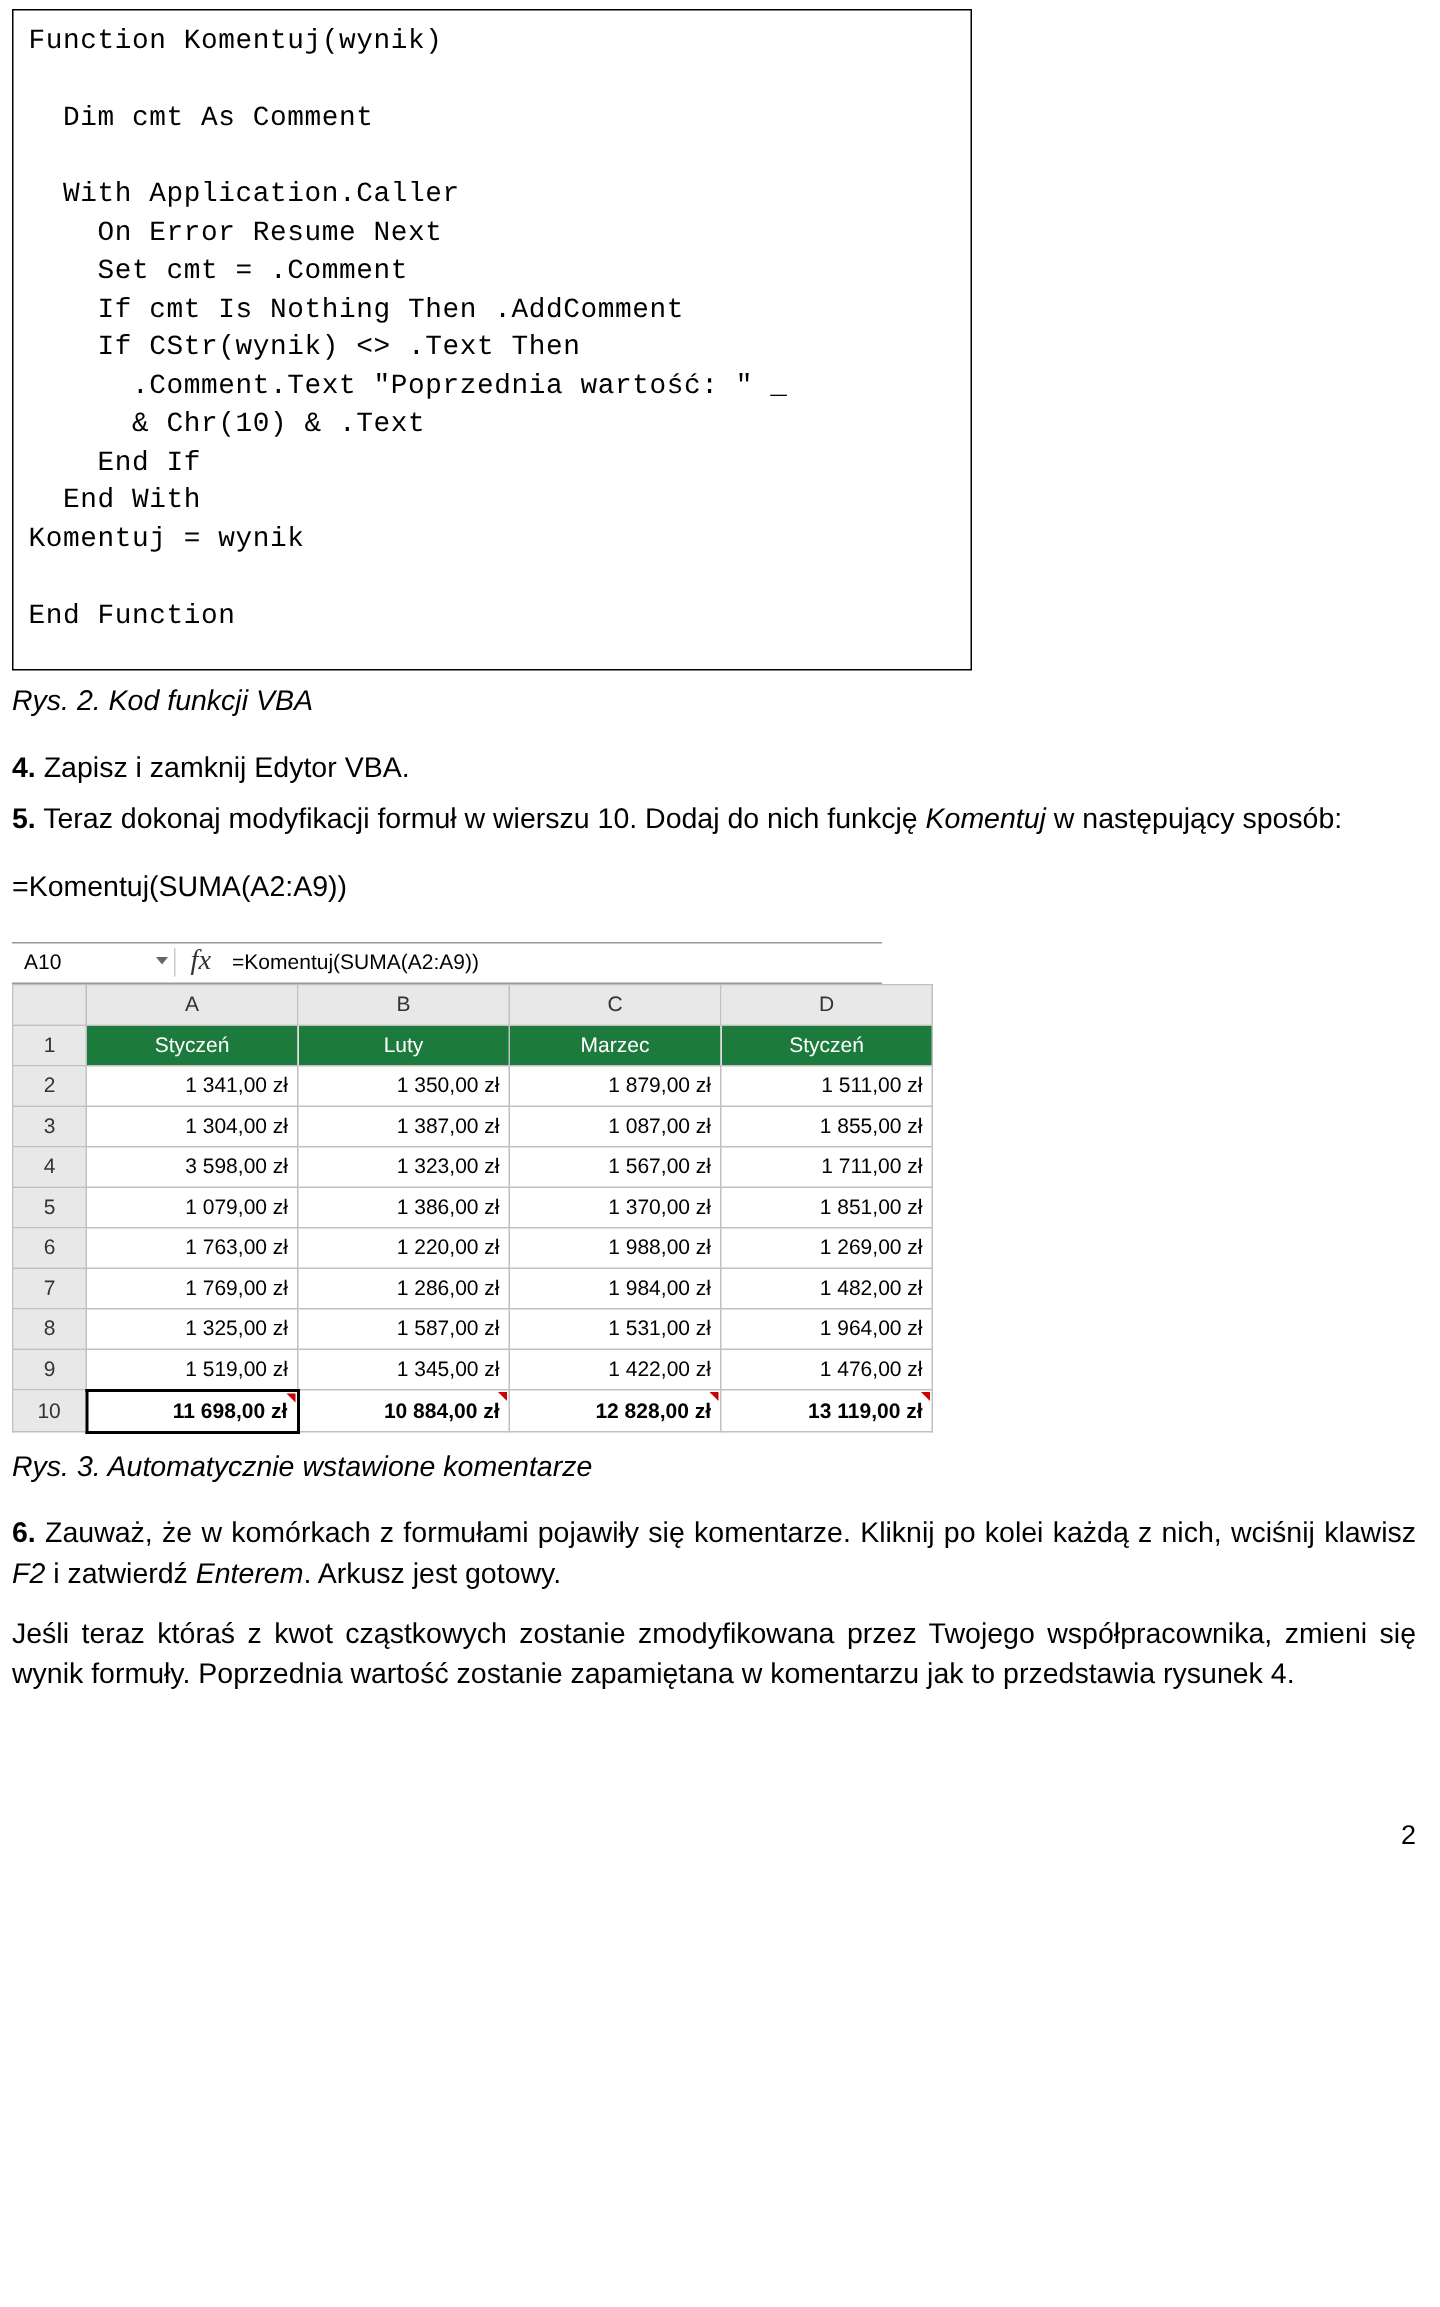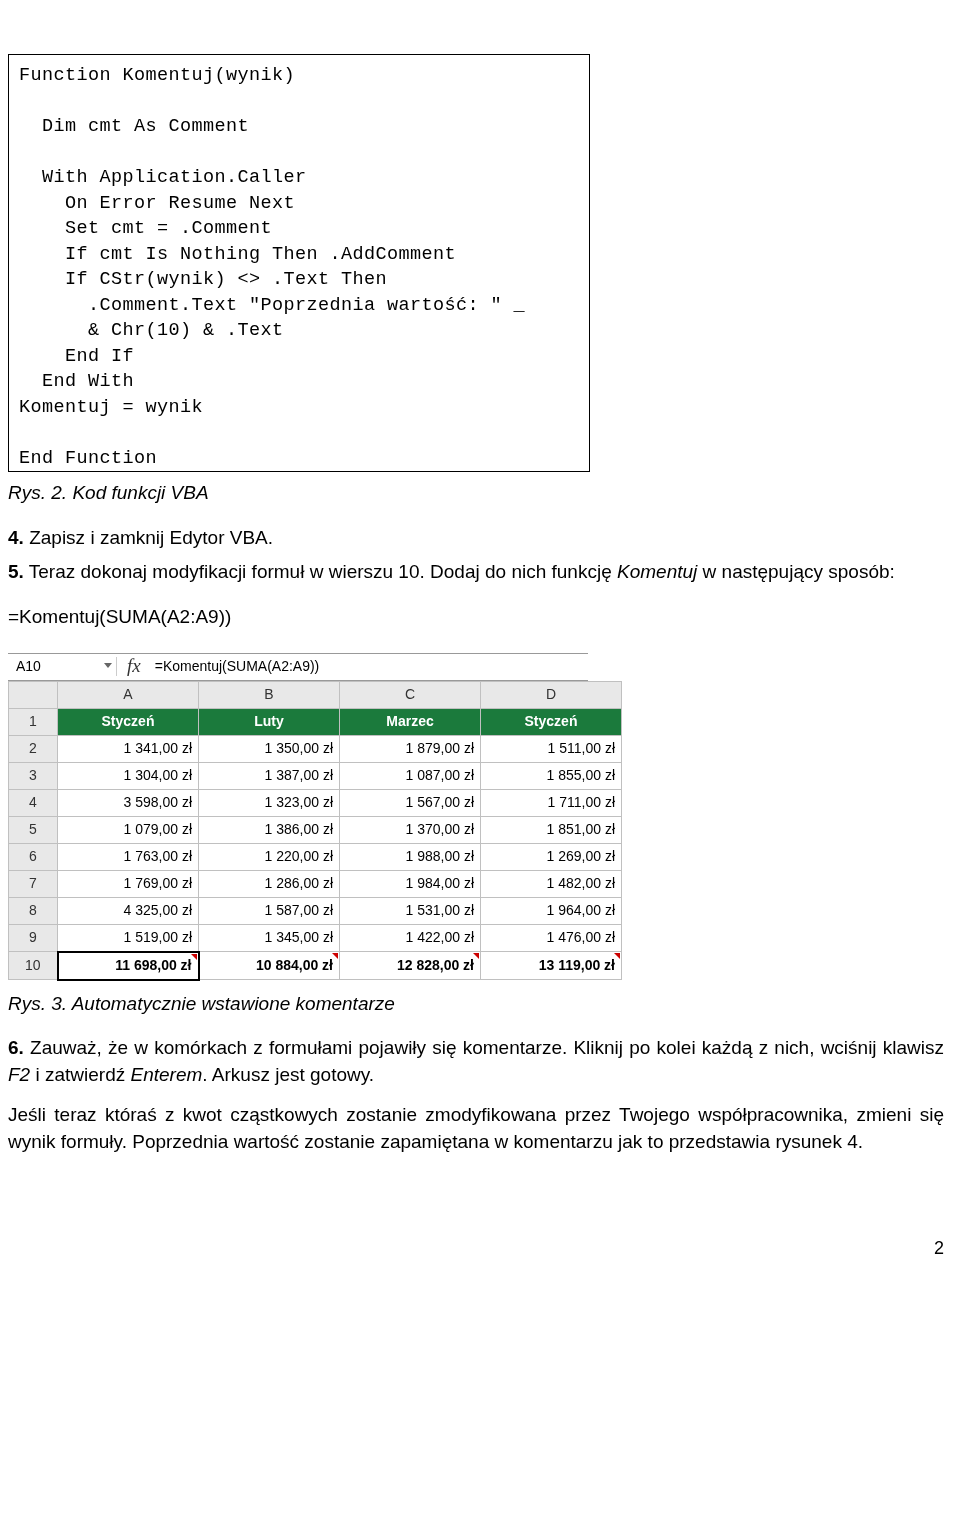--- a/index.html
+++ b/index.html
@@ -8,29 +8,28 @@
     color: #000;
     background: #fff;
     margin: 0;
     padding: 6px 16px 24px 8px;
     width: 960px;
     box-sizing: border-box;
     line-height: 1.4;
   }
   .code-box {
     border: 1px solid #000;
-    padding: 8px 10px 0 10px;
+    padding: 8px 10px 23px 10px;
     font-family: 'Courier New', monospace;
     font-size: 18.5px;
     white-space: pre;
     line-height: 1.38;
-    width: 582px;
+    width: 640px;
     box-sizing: border-box;
     letter-spacing: 0.4px;
-    margin-top: 48px;
   }
   .caption {
     font-style: italic;
     margin: 8px 0 18px 0;
   }
   .step {
     margin: 8px 0;
     text-align: justify;
   }
   .step .num { font-weight: bold; }
@@ -95,21 +94,21 @@
     background: #e8e8e8;
     color: #333;
     font-weight: normal;
     text-align: center;
     width: 36px;
   }
   table.sheet th.corner { background: #e8e8e8; width: 36px; }
   .hdr-row td {
     background: #1b7a3c;
     color: #fff;
-    font-weight: bold;
+    font-weight: normal;
     text-align: center;
   }
   .sum-row td {
     font-weight: bold;
     position: relative;
   }
   .sum-row td.first { border: 2px solid #000; }
   .data-cell { text-align: right; }
   .sum-row .red-tri::after {
     content:"";
@@ -215,21 +214,21 @@
         </tr>
     <tr>
           <th class="rowh">7</th>
       <td class="data-cell">1 769,00 zł</td>
       <td class="data-cell">1 286,00 zł</td>
       <td class="data-cell">1 984,00 zł</td>
       <td class="data-cell">1 482,00 zł</td>
         </tr>
     <tr>
           <th class="rowh">8</th>
-      <td class="data-cell">4 325,00 zł</td>
+      <td class="data-cell">1 325,00 zł</td>
       <td class="data-cell">1 587,00 zł</td>
       <td class="data-cell">1 531,00 zł</td>
       <td class="data-cell">1 964,00 zł</td>
         </tr>
     <tr>
           <th class="rowh">9</th>
       <td class="data-cell">1 519,00 zł</td>
       <td class="data-cell">1 345,00 zł</td>
       <td class="data-cell">1 422,00 zł</td>
       <td class="data-cell">1 476,00 zł</td>

